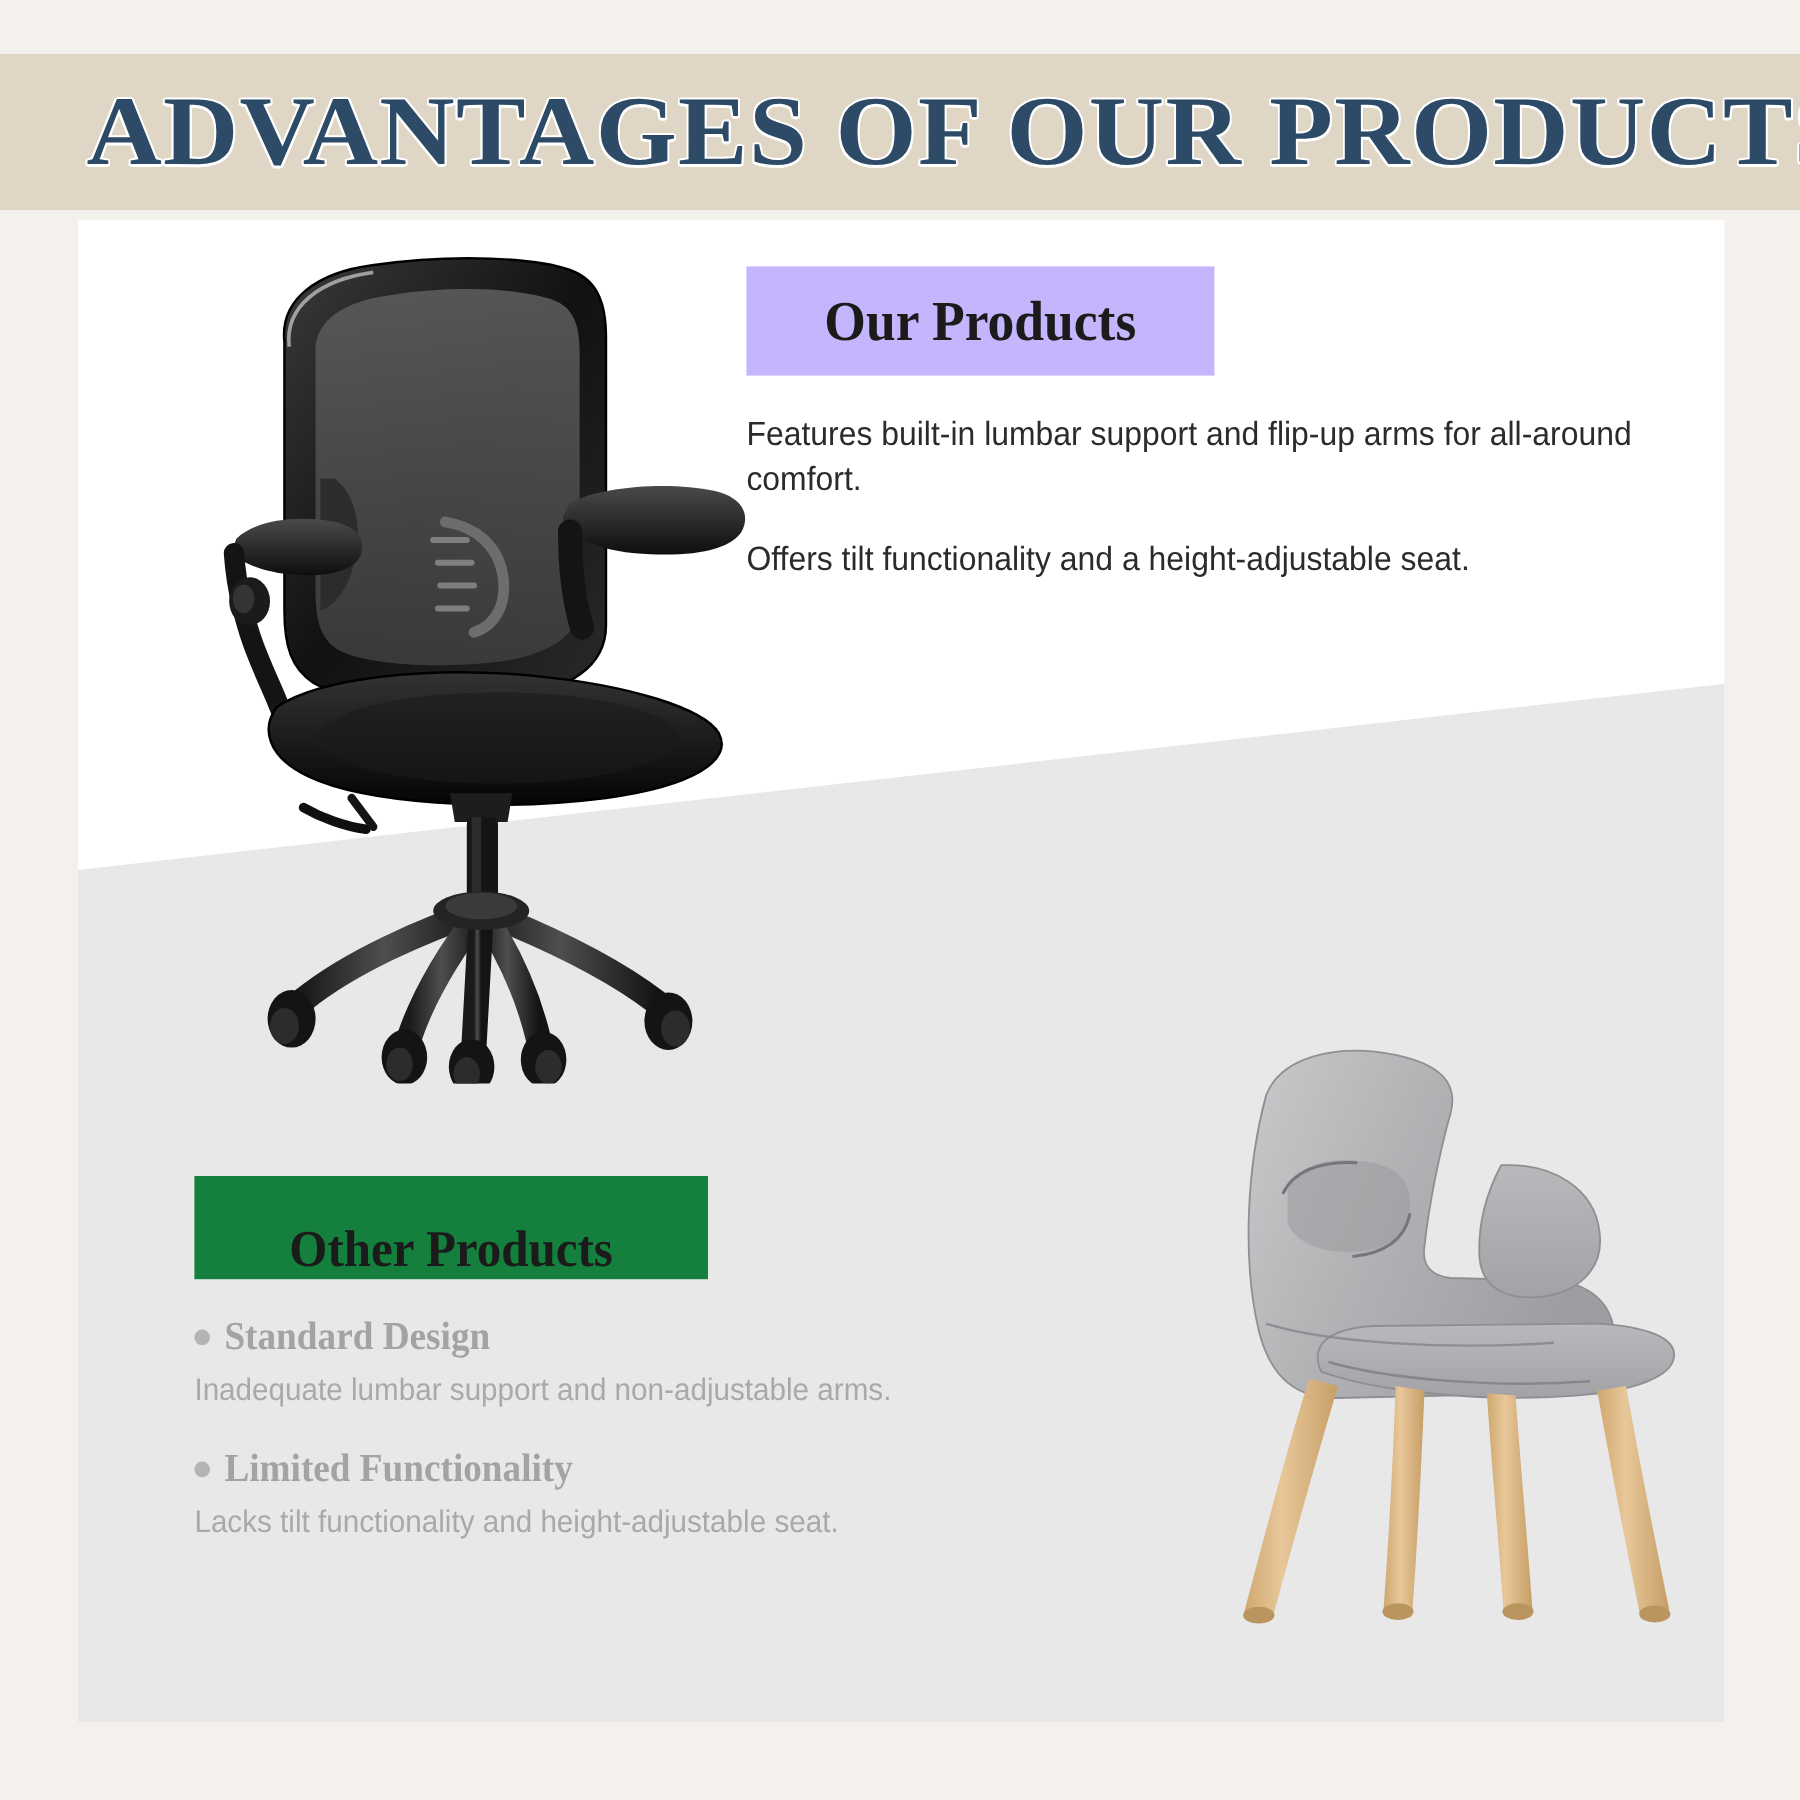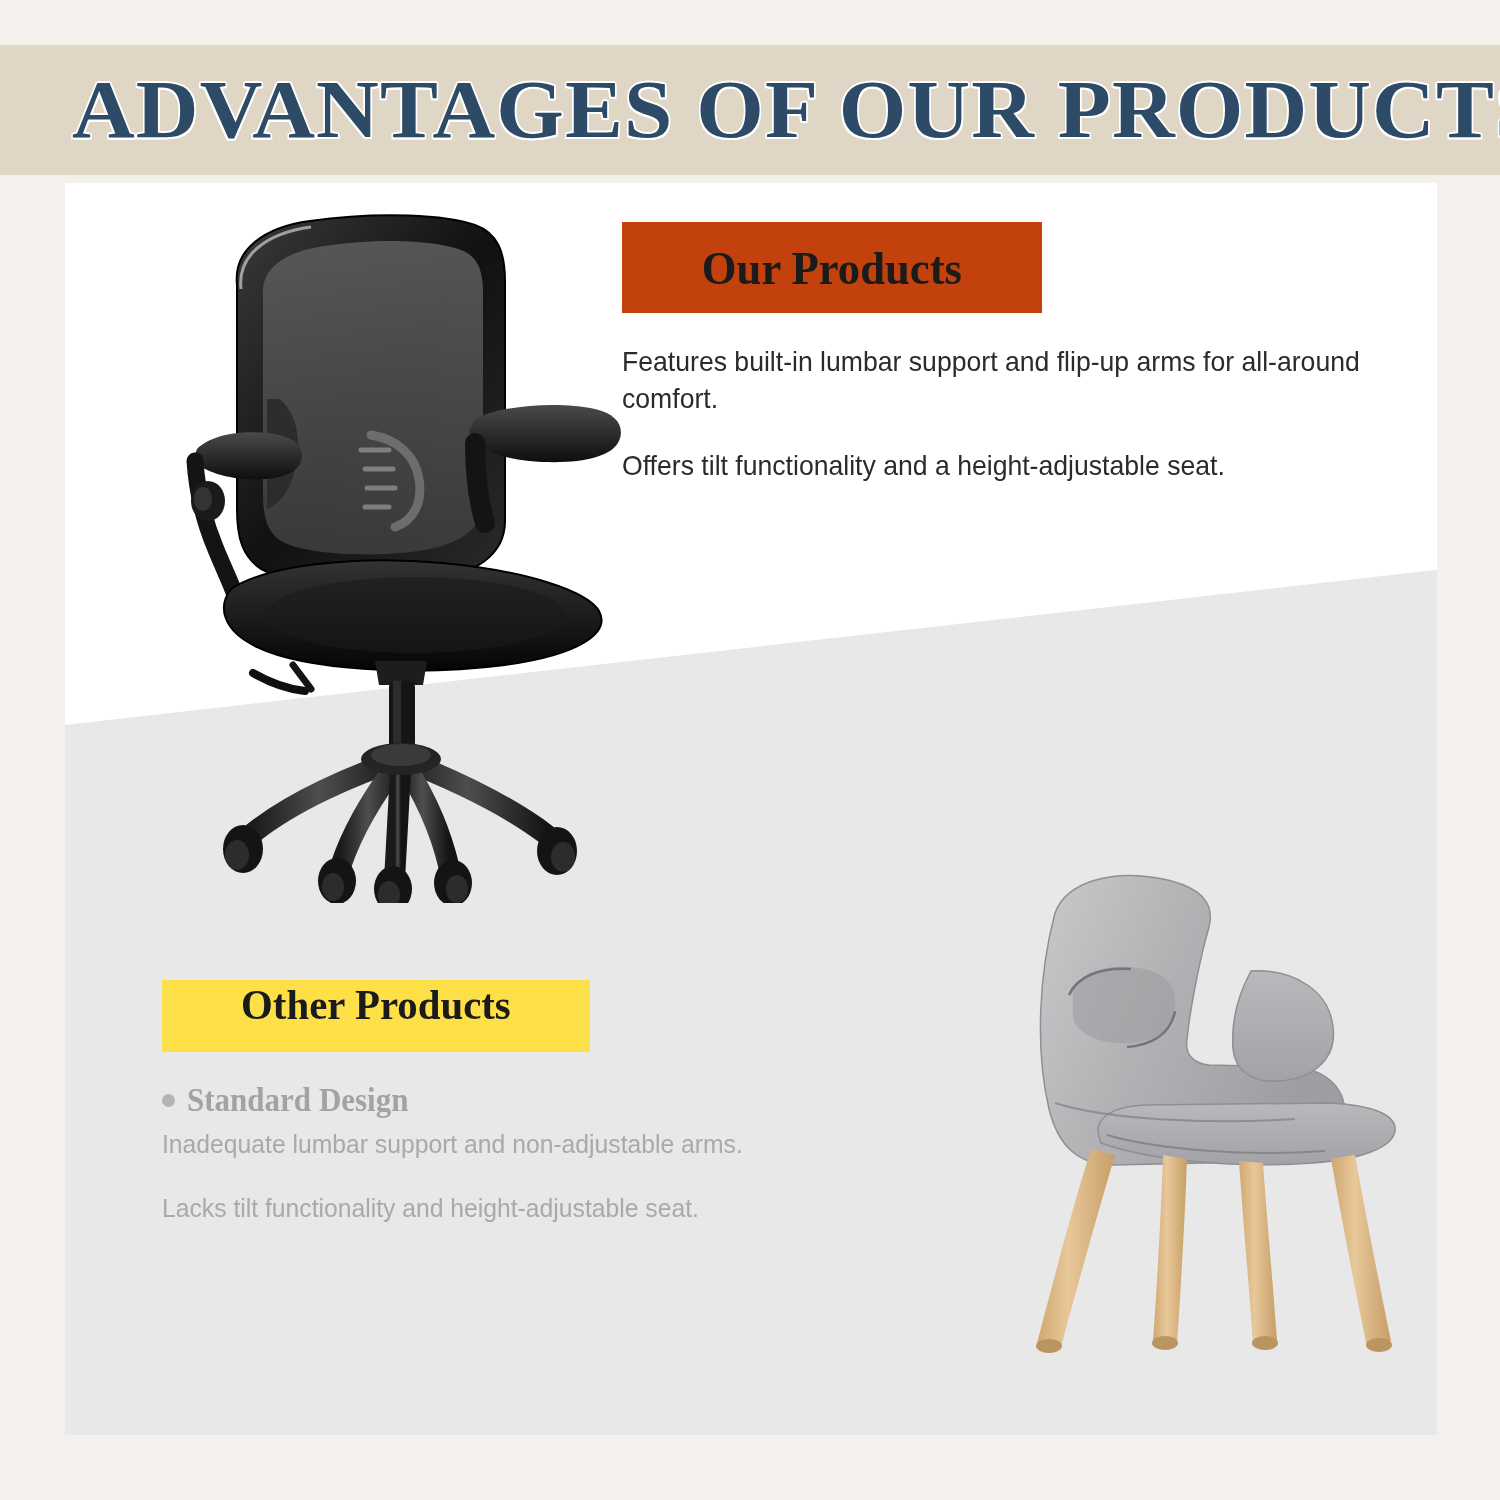--- a/index.html
+++ b/index.html
@@ -52,22 +52,22 @@
   
   #office-chair-image{
     position:absolute;left:110px;top:20px;width:470px;height:700px;
   }
 
   
   #our-products-section{
     position:absolute;left:557px;top:39px;width:790px;
   }
   #our-products-heading-box{
-    background:#c2410c;
-    width:420px;height:91px;
+    background:#c4b5fd;
+    width:390px;height:91px;
     display:flex;align-items:center;justify-content:center;
   }
   #our-products-heading-box .heading-text{
     font-family:"Liberation Serif", serif;
     font-weight:700;font-size:47px;color:#1b1b1b;
     transform:scaleX(0.95);
   }
   .our-item{margin-top:30px;}
   .our-item:first-of-type{margin-top:38px;}
   .our-item-title-row{display:flex;align-items:center;}
@@ -93,23 +93,23 @@
   #vs-badge{
     position:absolute;left:600px;top:540px;
     width:260px;height:290px;
   }
 
   
   #other-products-section{
     position:absolute;left:97px;top:797px;width:800px;
   }
   #other-products-heading-box{
-    background:#fde047;
-    width:428px;height:72px;
-    display:flex;align-items:flex-start;justify-content:center;
+    background:#15803d;
+    width:428px;height:86px;
+    display:flex;align-items:flex-end;justify-content:center;
   }
   #other-products-heading-box .heading-text{
     font-family:"Liberation Serif", serif;
     font-weight:700;font-size:43px;color:#1b1b1b;
     transform:scaleX(0.95);
   }
   .other-item{margin-top:30px;}
   .other-item:first-of-type{margin-top:34px;}
   .other-item-title-row{display:flex;align-items:center;}
   .bullet-grey{
@@ -262,20 +262,24 @@
 
     <div class="other-item">
       <div class="other-item-title-row">
         <span class="bullet-grey"></span>
         <span class="other-item-title">Standard Design</span>
       </div>
       <div class="other-item-desc">Inadequate lumbar support and non-adjustable arms.</div>
     </div>
 
     <div class="other-item">
+      <div class="other-item-title-row">
+        <span class="bullet-grey"></span>
+        <span class="other-item-title">Limited Functionality</span>
+      </div>
       <div class="other-item-desc">Lacks tilt functionality and height-adjustable seat.</div>
     </div>
 
   </div>
 
   <div id="dining-chair-image">
     <svg viewBox="0 0 420 530" width="420" height="530" xmlns="http://www.w3.org/2000/svg">
       <defs>
         <linearGradient id="fab1" x1="0" y1="0" x2="1" y2="0.4">
           <stop offset="0" stop-color="#c9c9cb"></stop>

